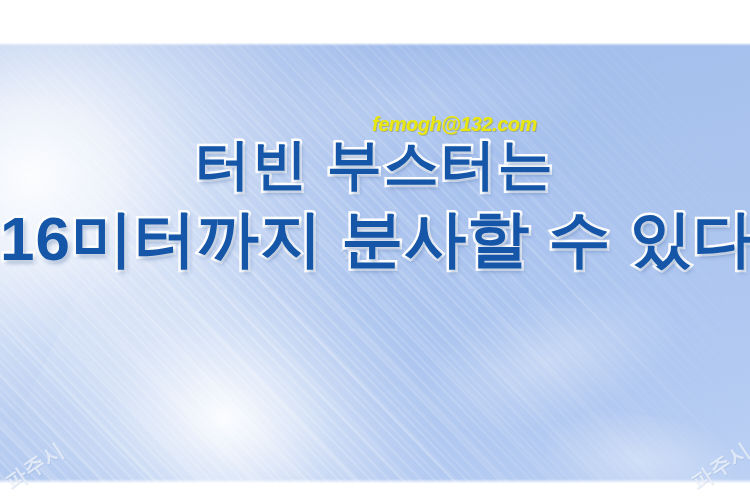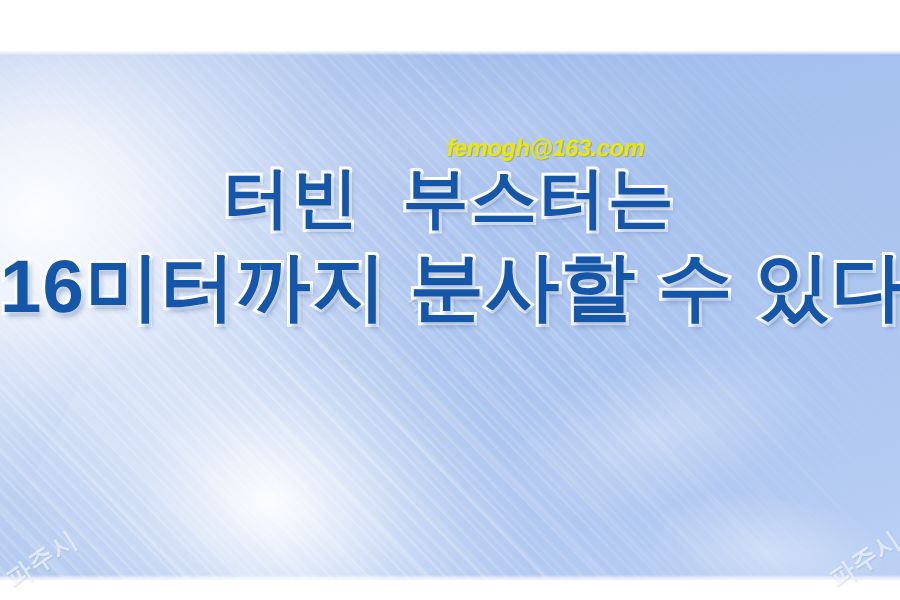--- a/index.html
+++ b/index.html
@@ -206,21 +206,21 @@
     color: #1556a8;
     font-weight: 700;
     white-space: nowrap;
     letter-spacing: 2px;
     -webkit-text-stroke: 5px #ffffff;
     paint-order: stroke fill;
     text-shadow:
       0 0 2px rgba(255,255,255,0.9),
       2px 3px 4px rgba(60,100,160,0.45);
   }
-  .sub-line-1 { top: 128px; font-size: 55px; font-family: Liberation Mono, monospace; }
+  .sub-line-1 { top: 128px; font-size: 55px; }
   .sub-line-2 { top: 197px; font-size: 62px; letter-spacing: 1px; }
 
   
   .email-wm {
     position: absolute;
     left: 372px;
     top: 113px;
     font-size: 20px;
     font-weight: 700;
     font-style: italic;
@@ -244,21 +244,21 @@
   <div class="cloud-a"></div>
   <div class="cloud-b"></div>
 
   <div class="wm-diag wm-center">파주시</div>
 
   <div class="subs">
     <div class="sub-line sub-line-1">터빈 부스터는</div>
     <div class="sub-line sub-line-2">16미터까지 분사할 수 있다.</div>
   </div>
 
-  <div class="email-wm">femogh@163.com</div>
+  <div class="email-wm">femogh@132.com</div>
 
   <div class="band band-top"></div>
   <div class="band band-bottom"></div>
 
   <div class="wm-diag wm-bl">파주시</div>
   <div class="wm-diag wm-br">파주시</div>
 
 </div>
 
 </body></html>

